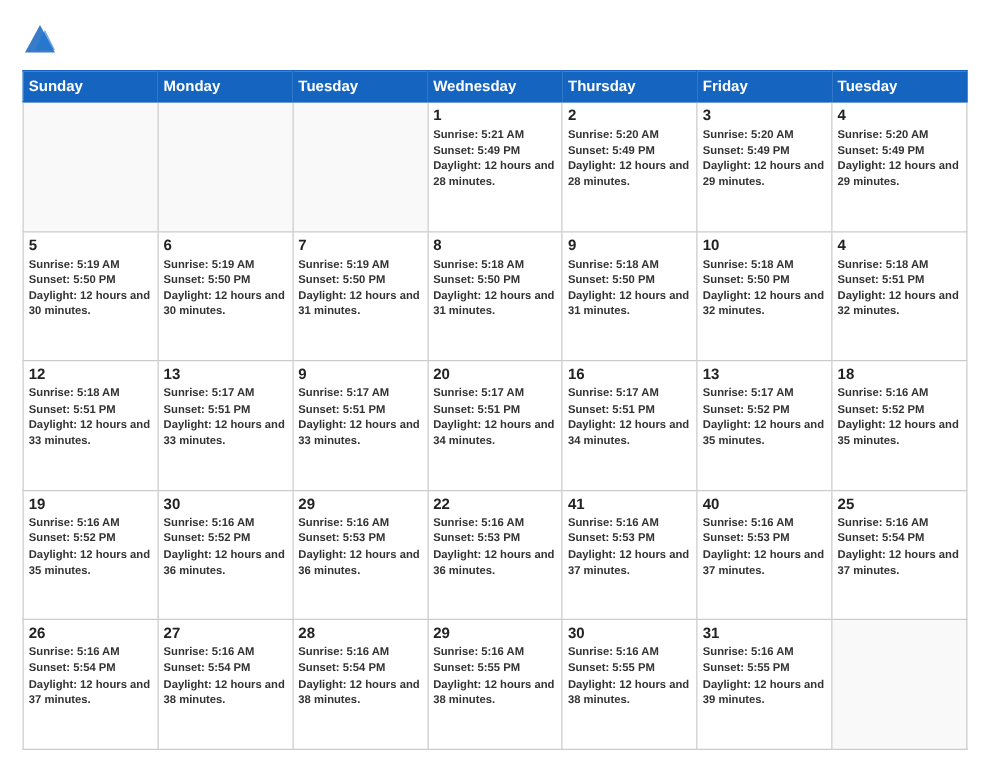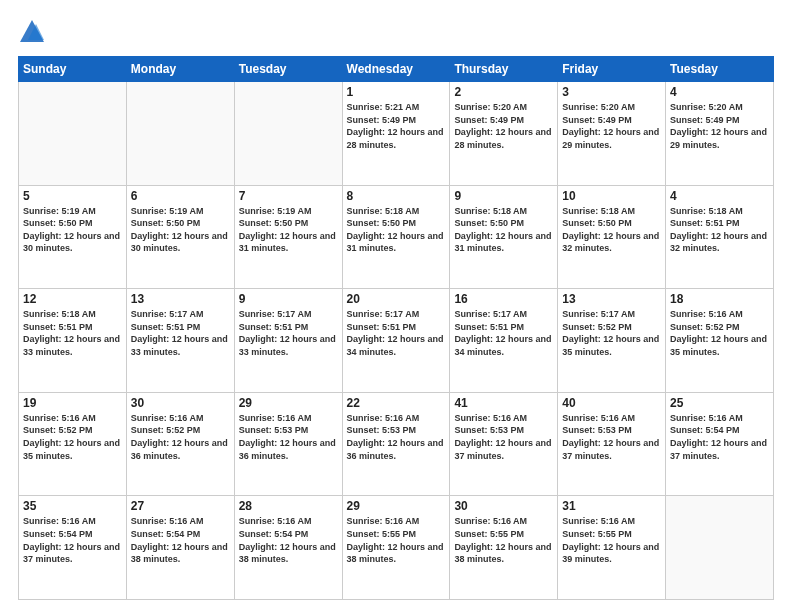--- a/index.html
+++ b/index.html
@@ -242,21 +242,21 @@
             <span class="day-num">40</span>
             <div class="cell-info">Sunrise: 5:16 AM<br>Sunset: 5:53 PM<br>Daylight: 12 hours and 37 minutes.</div>
           </td>
           <td>
             <span class="day-num">25</span>
             <div class="cell-info">Sunrise: 5:16 AM<br>Sunset: 5:54 PM<br>Daylight: 12 hours and 37 minutes.</div>
           </td>
         </tr>
         <tr>
           <td>
-            <span class="day-num">35</span>
+            <span class="day-num">26</span>
             <div class="cell-info">Sunrise: 5:16 AM<br>Sunset: 5:54 PM<br>Daylight: 12 hours and 37 minutes.</div>
           </td>
           <td>
             <span class="day-num">27</span>
             <div class="cell-info">Sunrise: 5:16 AM<br>Sunset: 5:54 PM<br>Daylight: 12 hours and 38 minutes.</div>
           </td>
           <td>
             <span class="day-num">28</span>
             <div class="cell-info">Sunrise: 5:16 AM<br>Sunset: 5:54 PM<br>Daylight: 12 hours and 38 minutes.</div>
           </td>

